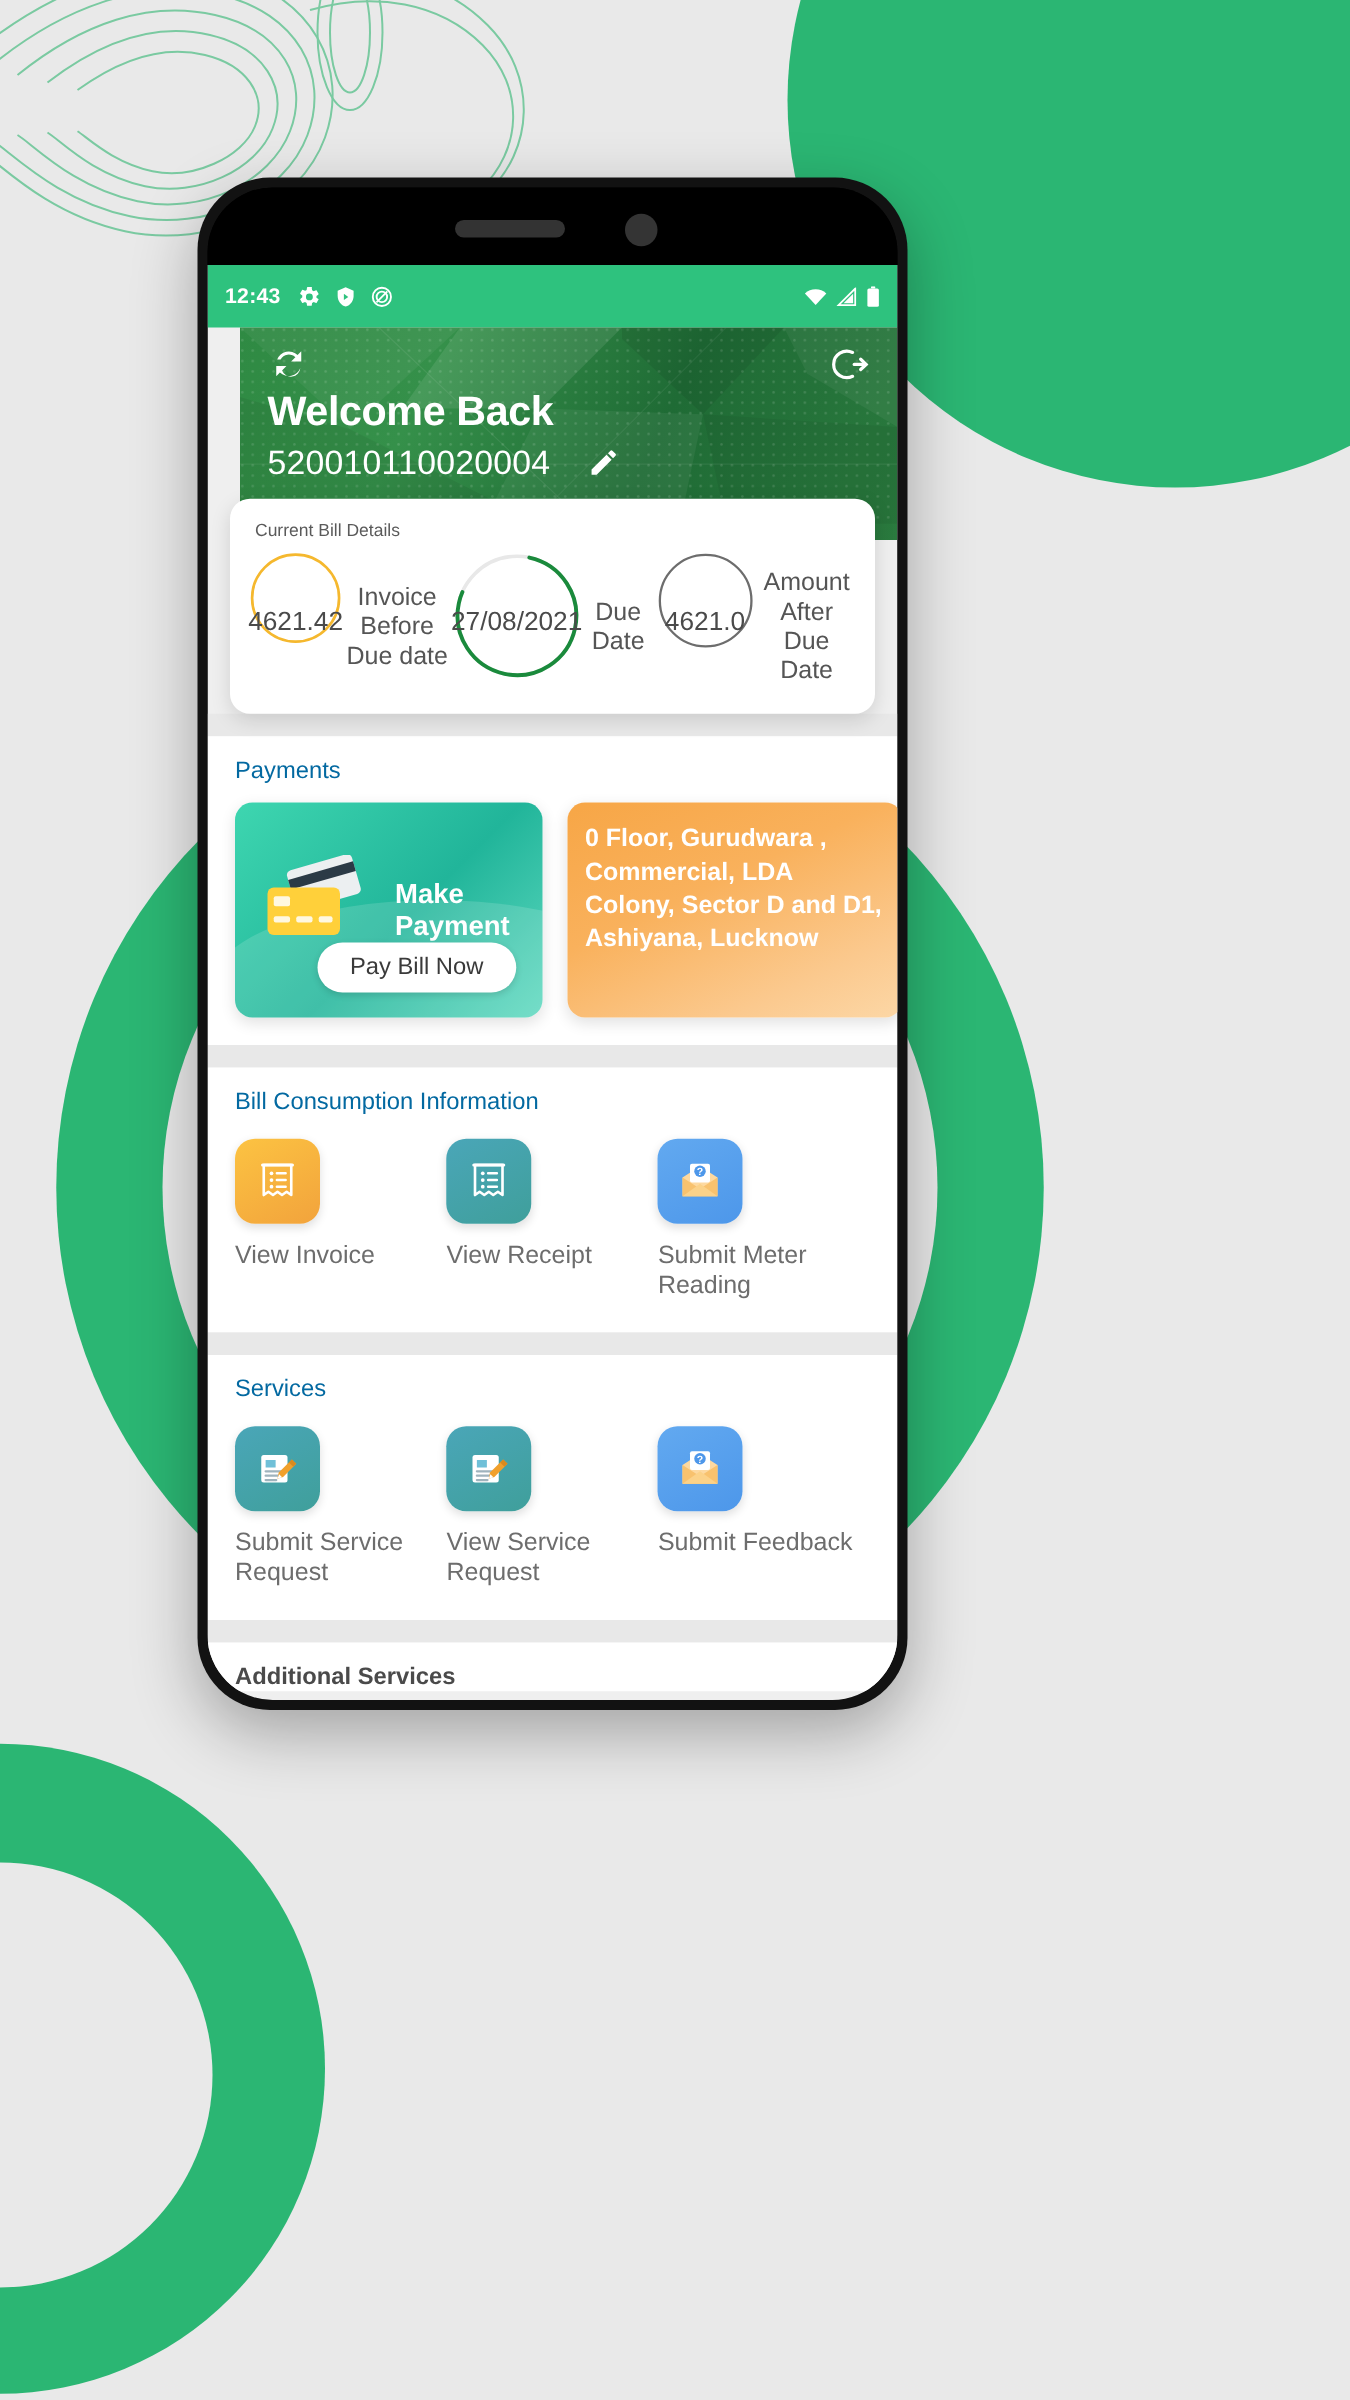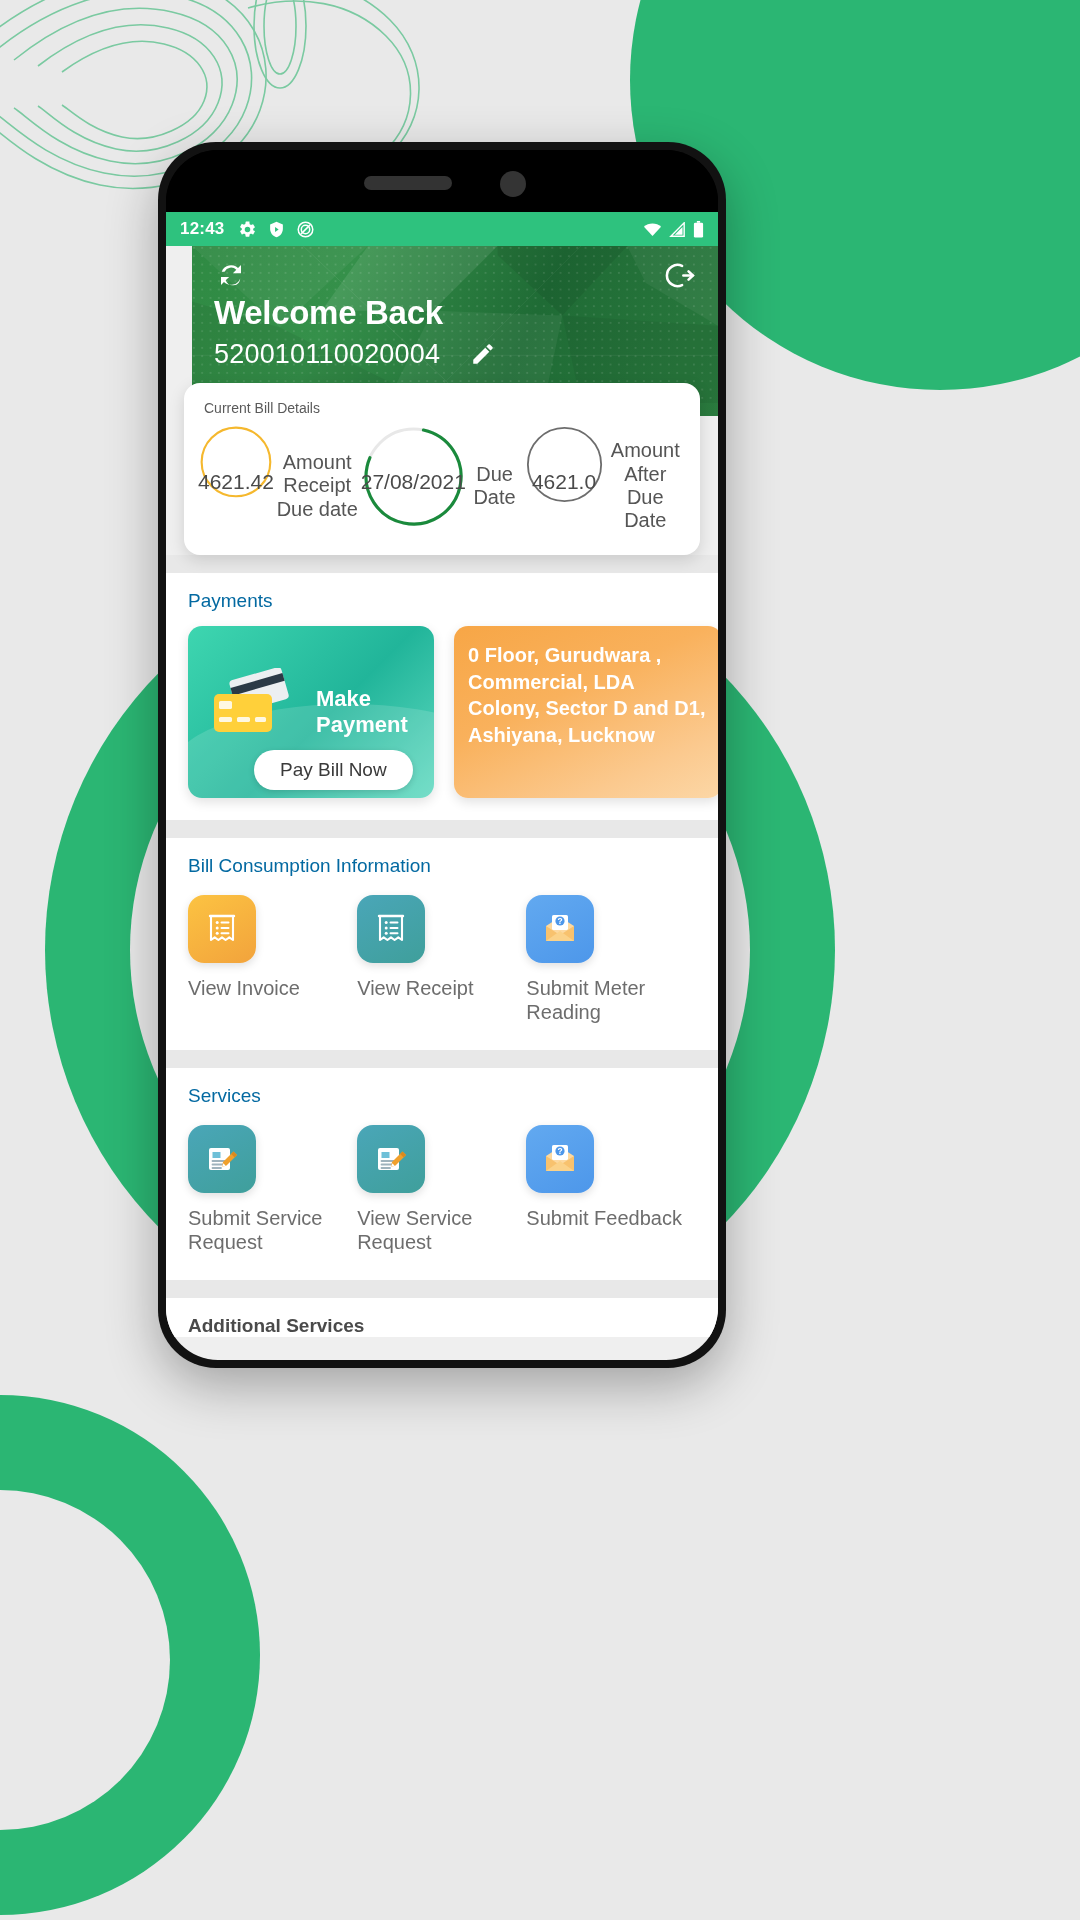--- a/index.html
+++ b/index.html
@@ -68,21 +68,21 @@
     width:26px; height:26px; border-radius:50%; background:#343434;
   }
 
   .screen {
     position:absolute; top:62px; left:0; right:0; bottom:0;
     background:#efefef; overflow:hidden;
   }
 
   
   .statusbar {
-    height:34px; background:#2ec27e;
+    height:50px; background:#2ec27e;
     display:flex; align-items:center;
     padding:0 14px; color:#fff;
     font-size:17px; font-weight:700; letter-spacing:.2px;
   }
   .sb-icons { display:flex; align-items:center; gap:11px; margin-left:14px; }
   .sb-right { margin-left:auto; display:flex; align-items:center; gap:7px; }
 
   
   .header {
     position:relative; height:170px;
@@ -137,21 +137,21 @@
   .pay-green .wave {
     position:absolute; left:-20px; bottom:-46px; width:360px; height:140px;
     background:rgba(255,255,255,.14); border-radius:50% 50% 0 0;
   }
   .mp-label {
     position:absolute; left:128px; top:60px;
     color:#fff; font-size:22px; font-weight:700;
   }
   .card-art { position:absolute; left:20px; top:42px; width:100px; height:72px; }
   .pay-btn {
-    position:absolute; left:66px; top:124px;
+    position:absolute; left:66px; top:112px;
     background:#fff; border-radius:24px;
     padding:9px 26px; font-size:19px; color:#3a3a3a;
     box-shadow:0 2px 6px rgba(0,0,0,.14); cursor:pointer;
   }
   .pay-orange {
     background:linear-gradient(150deg,#f9a94a 0%,#f7aa52 35%,#fbc versus 0%,#fcd09a 100%);
     background:linear-gradient(155deg,#f7a646 0%,#f9b15c 40%,#fbc98e 78%,#fcd7a6 100%);
     width:268px;
   }
   .addr-text {
@@ -290,21 +290,21 @@
       <div class="rings">
 
         <div class="ring-col">
           <div class="ring">
             <svg viewBox="0 0 115 115">
               <circle cx="57.5" cy="57.5" r="52" fill="none" stroke="#f5b82e" stroke-width="3.2"></circle>
             </svg>
             <span class="ring-val">4621.42</span>
           </div>
           <div class="ring-lbl">
-            <div>Amount Receipt</div>
+            <div>Invoice Before</div>
             <div>Due date</div>
           </div>
         </div>
 
         <div class="ring-col">
           <div class="ring">
             <svg viewBox="0 0 115 115">
               <circle cx="57.5" cy="57.5" r="52" fill="none" stroke="#e8e8e8" stroke-width="3.2"></circle>
               <circle cx="57.5" cy="57.5" r="52" fill="none" stroke="#1a8a3c" stroke-width="3.4" stroke-linecap="round" stroke-dasharray="255 327" transform="rotate(-78 57.5 57.5)"></circle>
             </svg>

